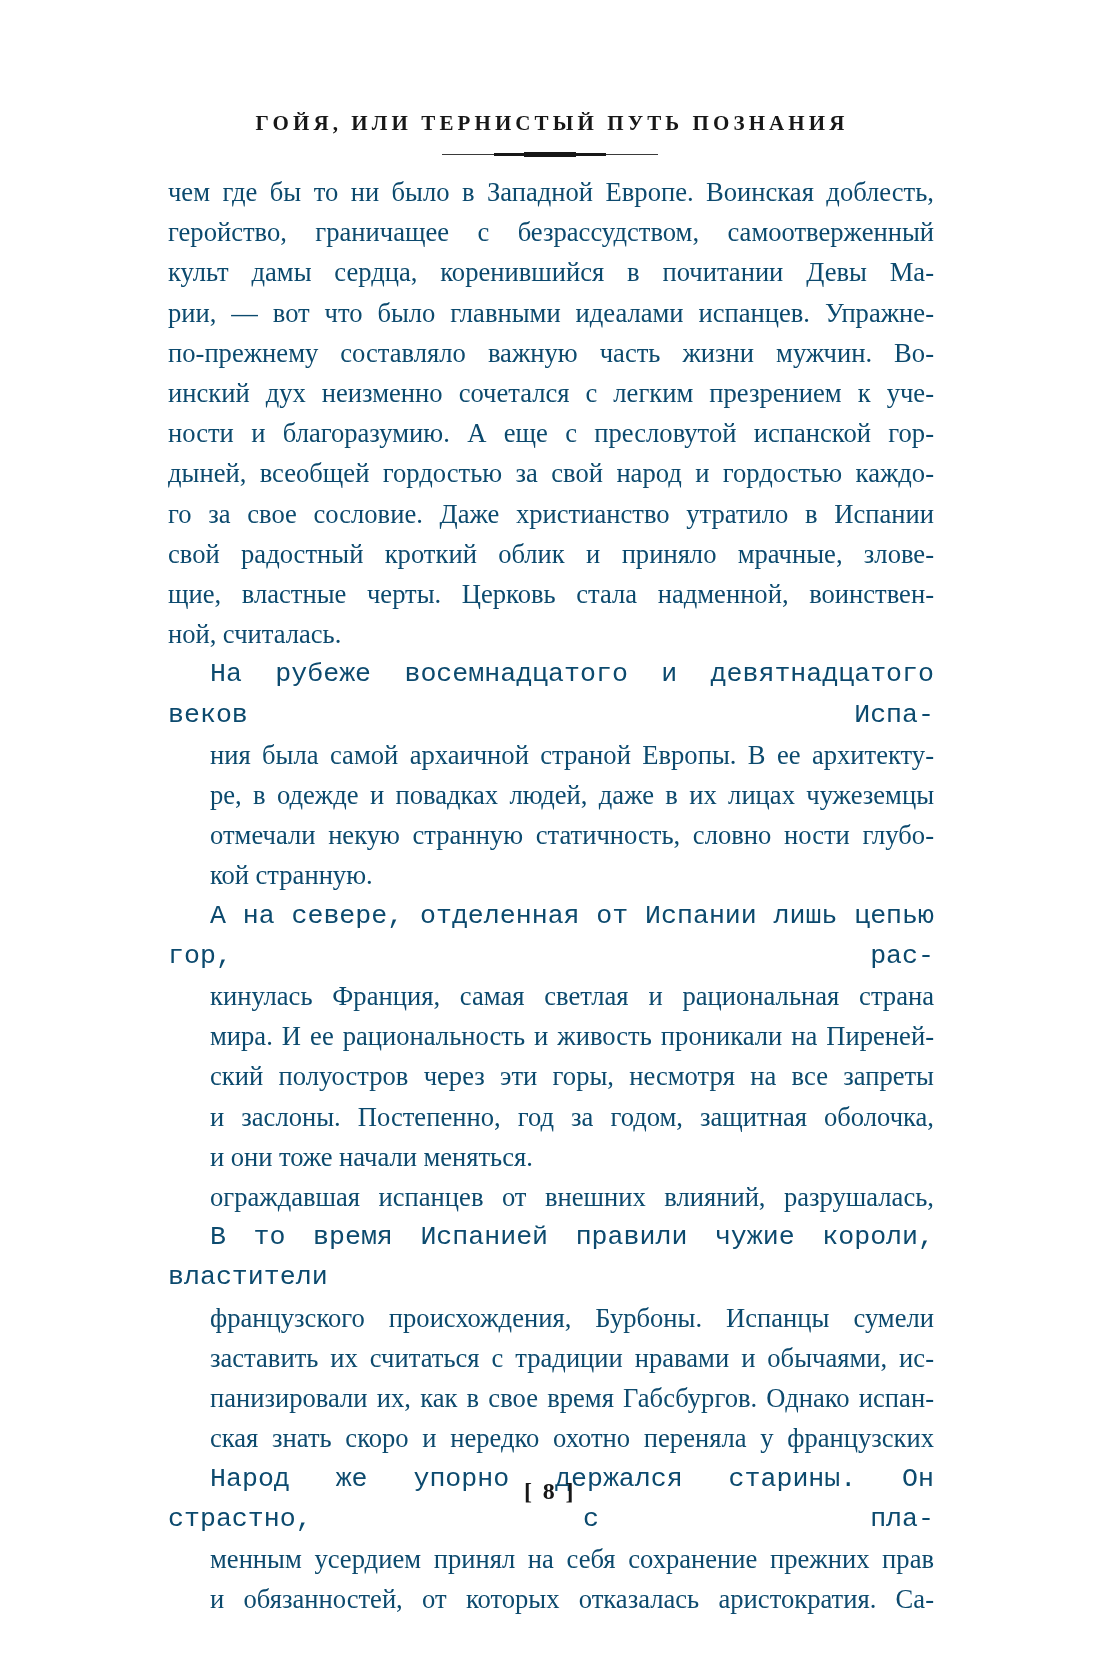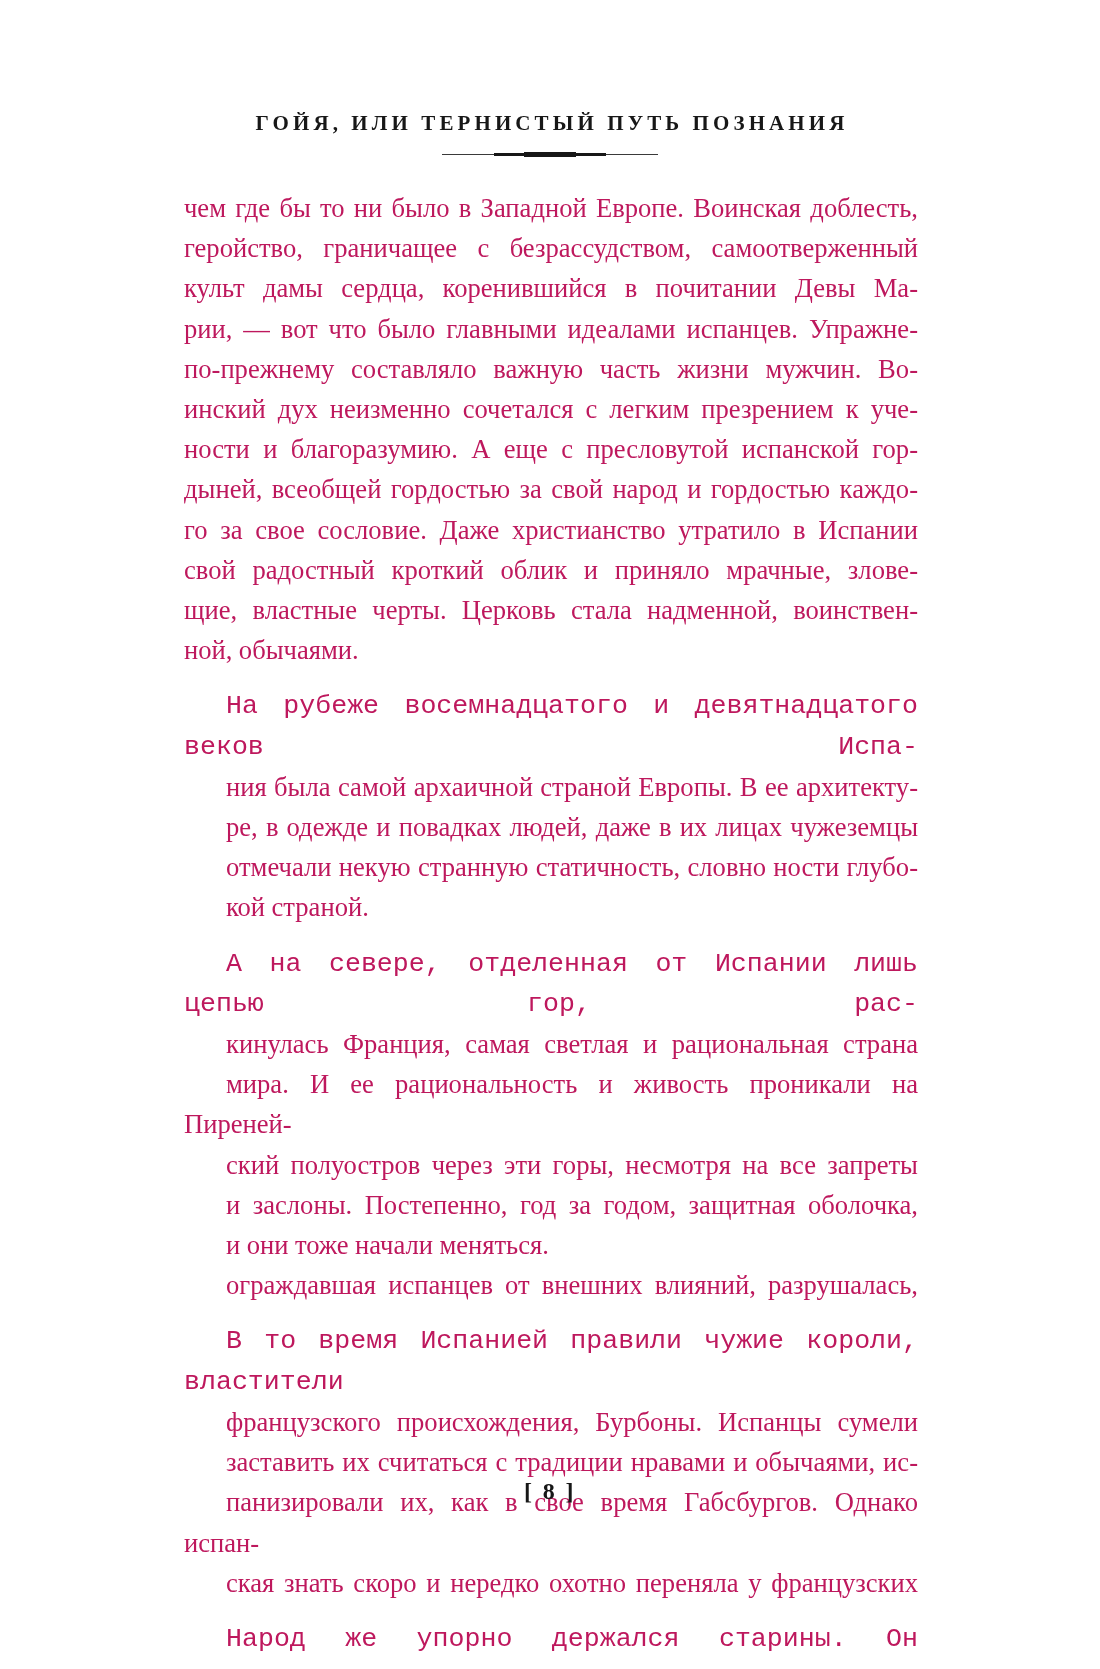--- a/index.html
+++ b/index.html
@@ -85,29 +85,29 @@
 
   
   .text-block {
     position: absolute;
     left: 168px;
     top: 172px;
     width: 766px;
   }
 
   .para {
-    margin: 16px;
+    margin: 0;
     font-size: 26.6px;
     line-height: 40.2px;
     text-align: justify;
     text-justify: inter-word;
     -webkit-hyphens: none;
     hyphens: none;
     word-spacing: -0.2px;
-    color: #be185d;
+    color: #0c4a6e;
   }
 
   .para.indent {
     text-indent: 42px;
   }
 
   
   .line {
     display: block;
     text-align: justify;
@@ -157,28 +157,28 @@
         <span class="line">геройство, граничащее с безрассудством, самоотверженный</span>
         <span class="line">культ дамы сердца, коренившийся в почитании Девы Ма-</span>
         <span class="line">рии, — вот что было главными идеалами испанцев. Упражне-</span>
         <span class="line">по-прежнему составляло важную часть жизни мужчин. Во-</span>
         <span class="line">инский дух неизменно сочетался с легким презрением к уче-</span>
         <span class="line">ности и благоразумию. А еще с пресловутой испанской гор-</span>
         <span class="line">дыней, всеобщей гордостью за свой народ и гордостью каждо-</span>
         <span class="line">го за свое сословие. Даже христианство утратило в Испании</span>
         <span class="line">свой радостный кроткий облик и приняло мрачные, злове-</span>
         <span class="line">щие, властные черты. Церковь стала надменной, воинствен-</span>
-        <span class="line last">ной, обычаями.</span>
+        <span class="line last">ной, считалась.</span>
       </p>
       <p class="para indent">
         <span class="line first-indent">На рубеже восемнадцатого и девятнадцатого веков Испа-</span>
         <span class="line">ния была самой архаичной страной Европы. В ее архитекту-</span>
         <span class="line">ре, в одежде и повадках людей, даже в их лицах чужеземцы</span>
         <span class="line">отмечали некую странную статичность, словно ности глубо-</span>
-        <span class="line last">кой страной.</span>
+        <span class="line last">кой странную.</span>
       </p>
       <p class="para indent">
         <span class="line first-indent">А на севере, отделенная от Испании лишь цепью гор, рас-</span>
         <span class="line">кинулась Франция, самая светлая и рациональная страна</span>
         <span class="line">мира. И ее рациональность и живость проникали на Пиреней-</span>
         <span class="line">ский полуостров через эти горы, несмотря на все запреты</span>
         <span class="line">и заслоны. Постепенно, год за годом, защитная оболочка,</span>
         <span class="line last">и они тоже начали меняться.</span>
         <span class="line">ограждавшая испанцев от внешних влияний, разрушалась,</span>
       </p>

